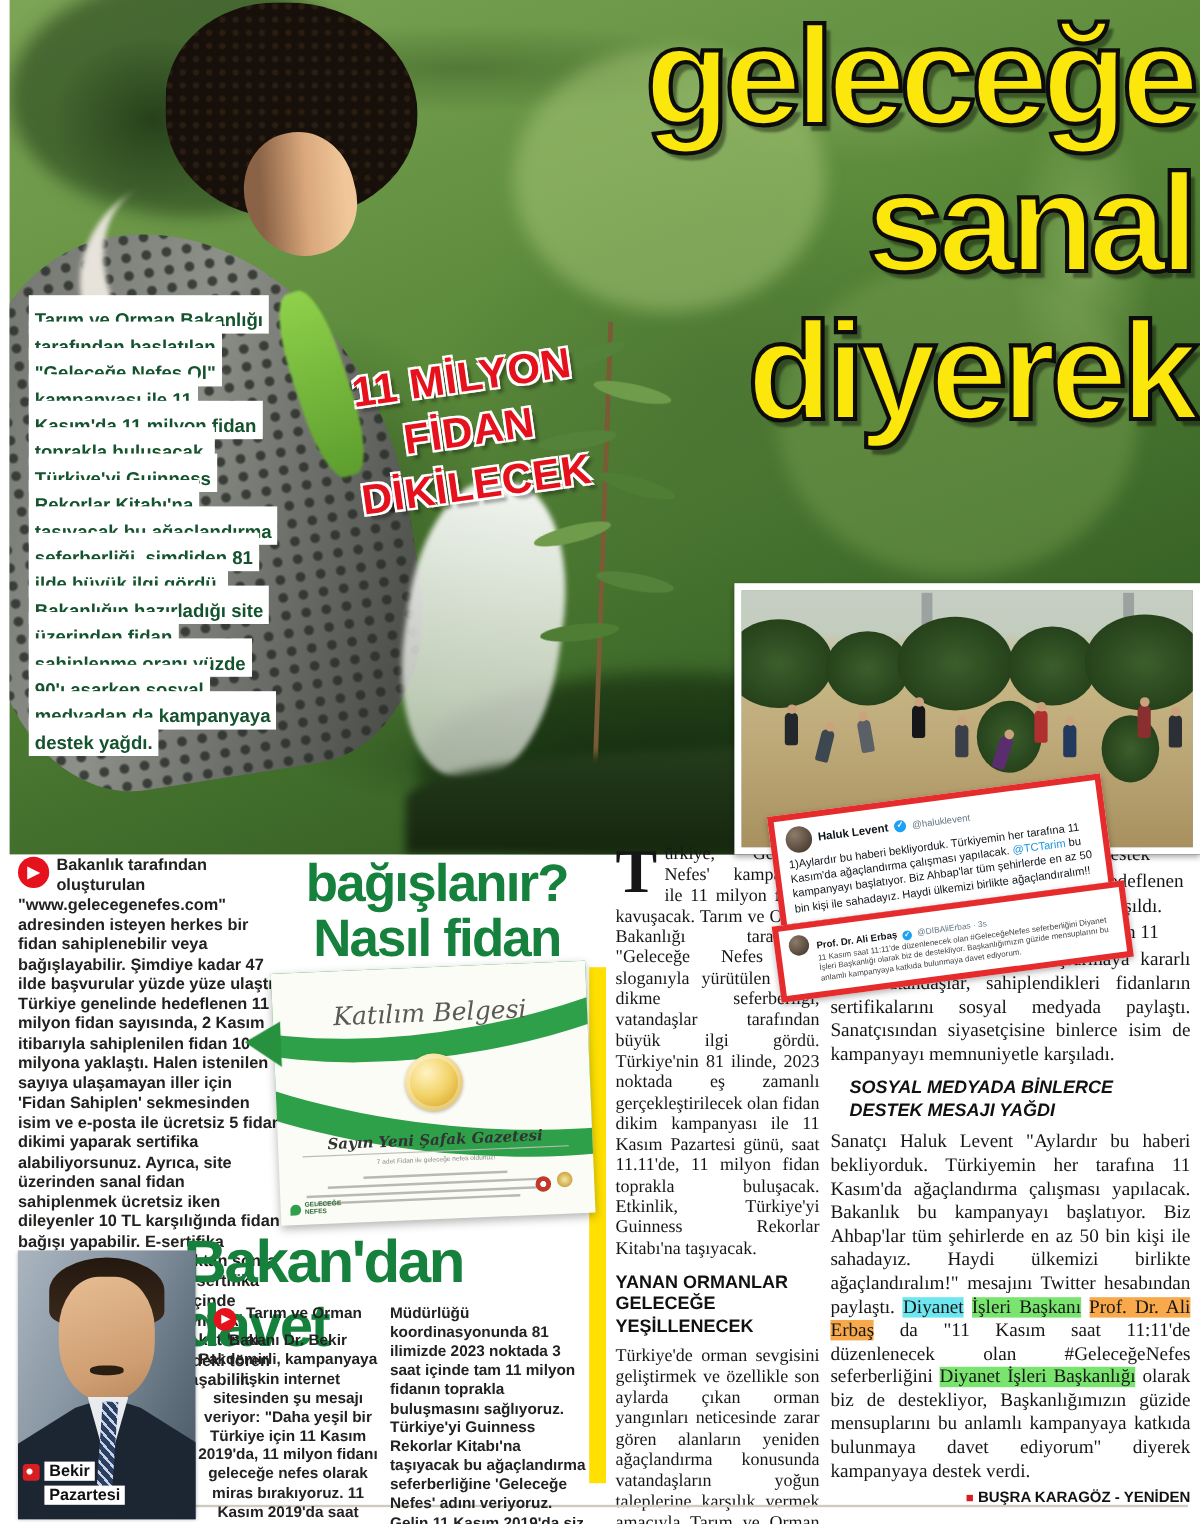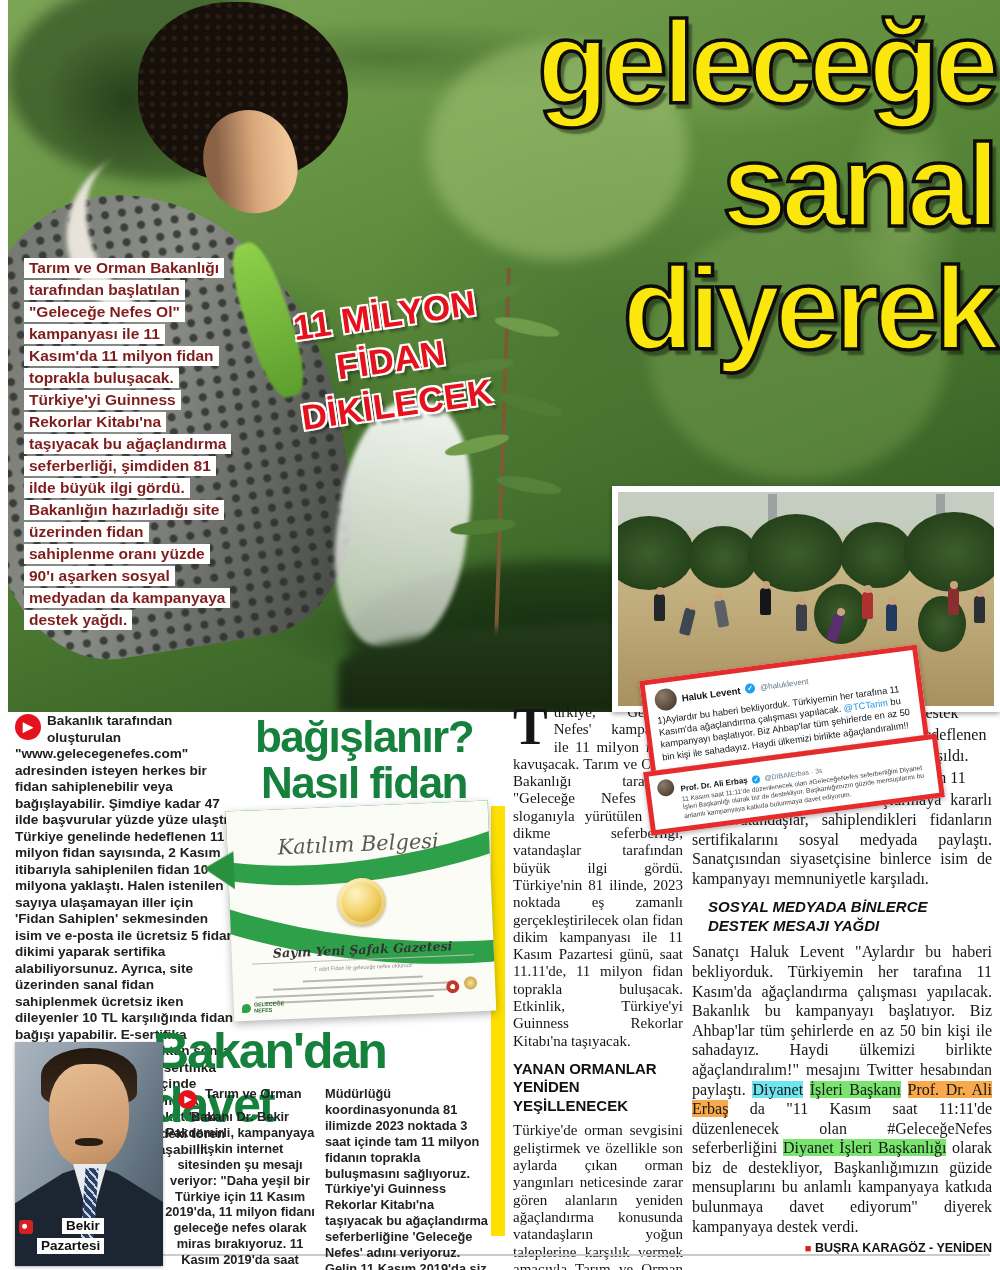--- a/index.html
+++ b/index.html
@@ -50,21 +50,21 @@
   
   .headline{right:6px;top:2px;text-align:right;color:#fbe70b;font-weight:bold;
     font-size:116px;line-height:123px;letter-spacing:-5px;
     -webkit-text-stroke:3.5px #0c0c0c;text-shadow:5px 6px 2px rgba(0,0,0,.4);}
   
   .redbadge{left:266px;top:292px;width:250px;transform:rotate(-8deg);text-align:center;
     font-size:35px;line-height:45px;font-weight:bold;color:#e5121d;letter-spacing:.5px;
     text-shadow:-2px -2px 0 #fff,2px -2px 0 #fff,-2px 2px 0 #fff,2px 2px 0 #fff,4px 5px 3px rgba(0,0,0,.35);}
   
   .overlay{left:24px;top:257px;width:206px;font-weight:bold;font-size:15.5px;line-height:22px;}
-  .overlay span{background:#ffffff;color:#7f1d1d;padding:1px 5px 2px 5px;
+  .overlay span{background:#ffffff;color:#14532d;padding:13px 5px 2px 5px;
     -webkit-box-decoration-break:clone;box-decoration-break:clone;}
 
   
   .photo2{left:612px;top:486px;width:388px;height:226px;box-sizing:border-box;border:6px solid #fff;
     background:linear-gradient(#c6cdc3 0%,#c3cdbf 16%,#c9b887 30%,#bda878 60%,#a8915f 100%);
     box-shadow:0 2px 5px rgba(0,0,0,.35);overflow:hidden;z-index:2;}
   .stack{position:absolute;background:#9aa3a0;width:9px;height:30px;top:2px;}
   .bush{position:absolute;border-radius:50%;background:radial-gradient(#3c5e2b,#24401a 75%);}
   .person{position:absolute;width:11px;height:27px;border-radius:4px 4px 2px 2px;}
   .person::before{content:"";position:absolute;left:2px;top:-7px;width:8px;height:8px;border-radius:50%;background:#caa27c;}
@@ -291,21 +291,21 @@
         <div class="leafdot"></div>
         <div class="cert-logo-text">GELECEĞE NEFES</div>
       </div>
     </div>
   </div>
 
   <div class="abs ybar"></div>
 
   <div class="abs col3">
     <p class="serif"><span class="dropcap">T</span><span>ürkiye, 'Geleceğe Nefes' kampanyası ile 11 milyon fidana kavuşacak. Tarım ve Orman Bakanlığı tarafından "Geleceğe Nefes Ol" sloganıyla yürütülen fidan dikme seferberliği, vatandaşlar tarafından büyük ilgi gördü. Türkiye'nin 81 ilinde, 2023 noktada eş zamanlı gerçekleştirilecek olan fidan dikim kampanyası ile 11 Kasım Pazartesi günü, saat 11.11'de, 11 milyon fidan toprakla buluşacak. Etkinlik, Türkiye'yi Guinness Rekorlar Kitabı'na taşıyacak.</span></p>
-    <div class="subhead">YANAN ORMANLAR YENİDEN YEŞİLLENECEK</div>
+    <div class="subhead">YANAN ORMANLAR GELECEĞE YEŞİLLENECEK</div>
     <p class="serif"><span>Türkiye'de orman sevgisini geliştirmek ve özellikle son aylarda çıkan orman yangınları neticesinde zarar gören alanların yeniden ağaçlandırma konusunda vatandaşların yoğun taleplerine karşılık vermek amacıyla Tarım ve Orman Bakanlığı seferberlik başlattı. Bunun üzerine "www.gelecegenefes.com" adlı bir internet sitesi kurarak fidan sahiplenme ve bağışlama imkanı tanıyan Bakanlık, kampanyaya ilişkin bilgileri de paylaştı. Bu kapsamda, daha etkinliğe günler kala binlerce vatandaş, internet üzerinden fidan sahiplenerek</span></p>
   </div>
 
   <div class="abs col4 serif">
     <div class="intro">seferberliğe tam destek verdi. Şimdiden hedeflenen sayının yüzde 90'ı aşıldı. Yeşil bir Türkiye için 11</div>
     <p class="body">milyon fidanı toprakla buluşturmaya kararlı olan vatandaşlar, sahiplendikleri fidanların sertifikalarını sosyal medyada paylaştı. Sanatçısından siyasetçisine binlerce isim de kampanyayı memnuniyetle karşıladı.</p>
     <div class="subhead">SOSYAL MEDYADA BİNLERCE DESTEK MESAJI YAĞDI</div>
     <p class="body"><span>Sanatçı Haluk Levent "Aylardır bu haberi bekliyorduk. Türkiyemin her tarafına 11 Kasım'da ağaçlandırma çalışması yapılacak. Bakanlık bu kampanyayı başlatıyor. Biz Ahbap'lar tüm şehirlerde en az 50 bin kişi ile sahadayız. Haydi ülkemizi birlikte ağaçlandıralım!" mesajını Twitter hesabından paylaştı. </span><span class="seg-cyan">Diyanet</span><span> </span><span class="seg-green">İşleri Başkanı</span><span> </span><span class="seg-orange">Prof. Dr. Ali Erbaş</span><span> da "11 Kasım saat 11:11'de düzenlenecek olan #GeleceğeNefes seferberliğini </span><span class="seg-green">Diyanet İşleri Başkanlığı</span><span> olarak biz de destekliyor, Başkanlığımızın güzide mensuplarını bu anlamlı kampanyaya katkıda bulunmaya davet ediyorum" diyerek kampanyaya destek verdi.</span></p>
     <div class="byline">
       <span class="sq">■</span>
@@ -318,21 +318,21 @@
   <div class="abs bakan">
     <div class="btitle">Bakan'dan davet</div>
     <div class="minphoto">
       <div class="min-hair"></div>
       <div class="min-face"></div>
       <div class="min-mus"></div>
       <div class="min-suit"></div>
       <div class="min-shirt"></div>
       <div class="min-tie"></div>
       <div class="flagpin"></div>
-      <div class="capbox" style="top:176px;margin-left:25px;">Bekir</div>
+      <div class="capbox" style="top:176px;">Bekir</div>
       <div class="capbox" style="top:196px;">Pazartesi</div>
     </div>
     <div class="bcol bcolA">
       <span class="play small">▶</span>
       <span>Tarım ve Orman Bakanı Dr. Bekir Pakdemirli, kampanyaya ilişkin internet sitesinden şu mesajı veriyor: "Daha yeşil bir Türkiye için 11 Kasım 2019'da, 11 milyon fidanı geleceğe nefes olarak miras bırakıyoruz. 11 Kasım 2019'da saat 11:11'de Tarım ve Orman Bakanlığı'na bağlı Orman Genel</span>
     </div>
     <div class="bcol bcolB">Müdürlüğü koordinasyonunda 81 ilimizde 2023 noktada 3 saat içinde tam 11 milyon fidanın toprakla buluşmasını sağlıyoruz. Türkiye'yi Guinness Rekorlar Kitabı'na taşıyacak bu ağaçlandırma seferberliğine 'Geleceğe Nefes' adını veriyoruz. Gelin 11 Kasım 2019'da siz de "Geleceğe Nefes" seferberliğimize katılın, geleceğe nefes olun"</div>
   </div>
 
 </div>

